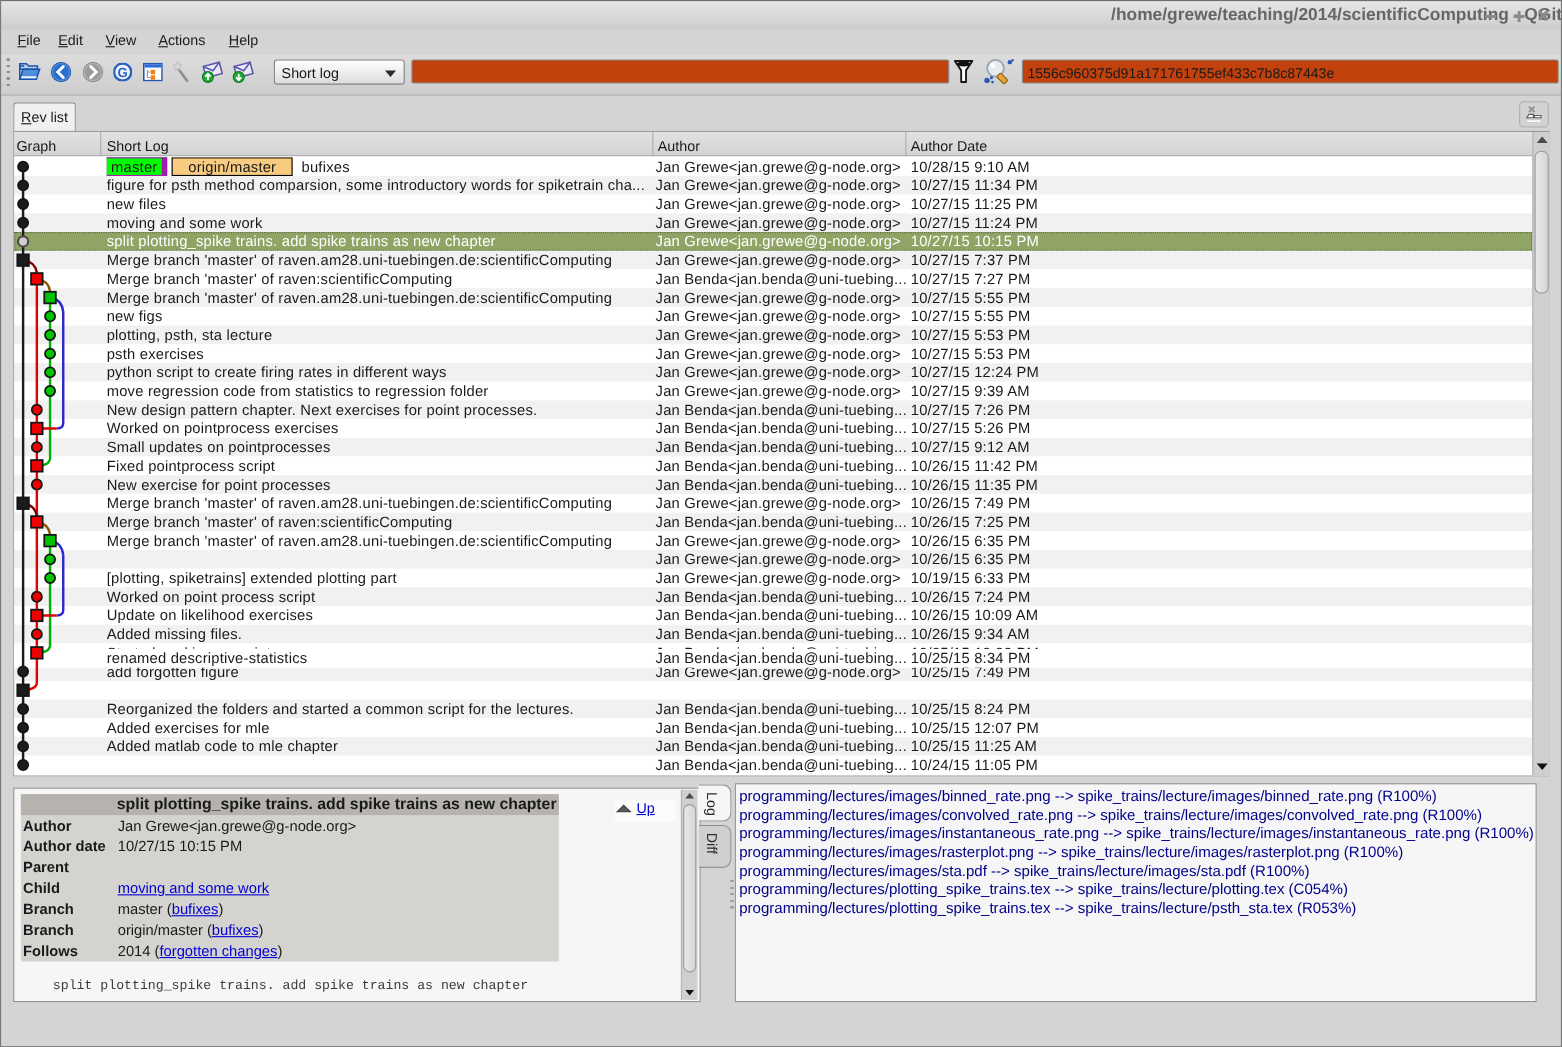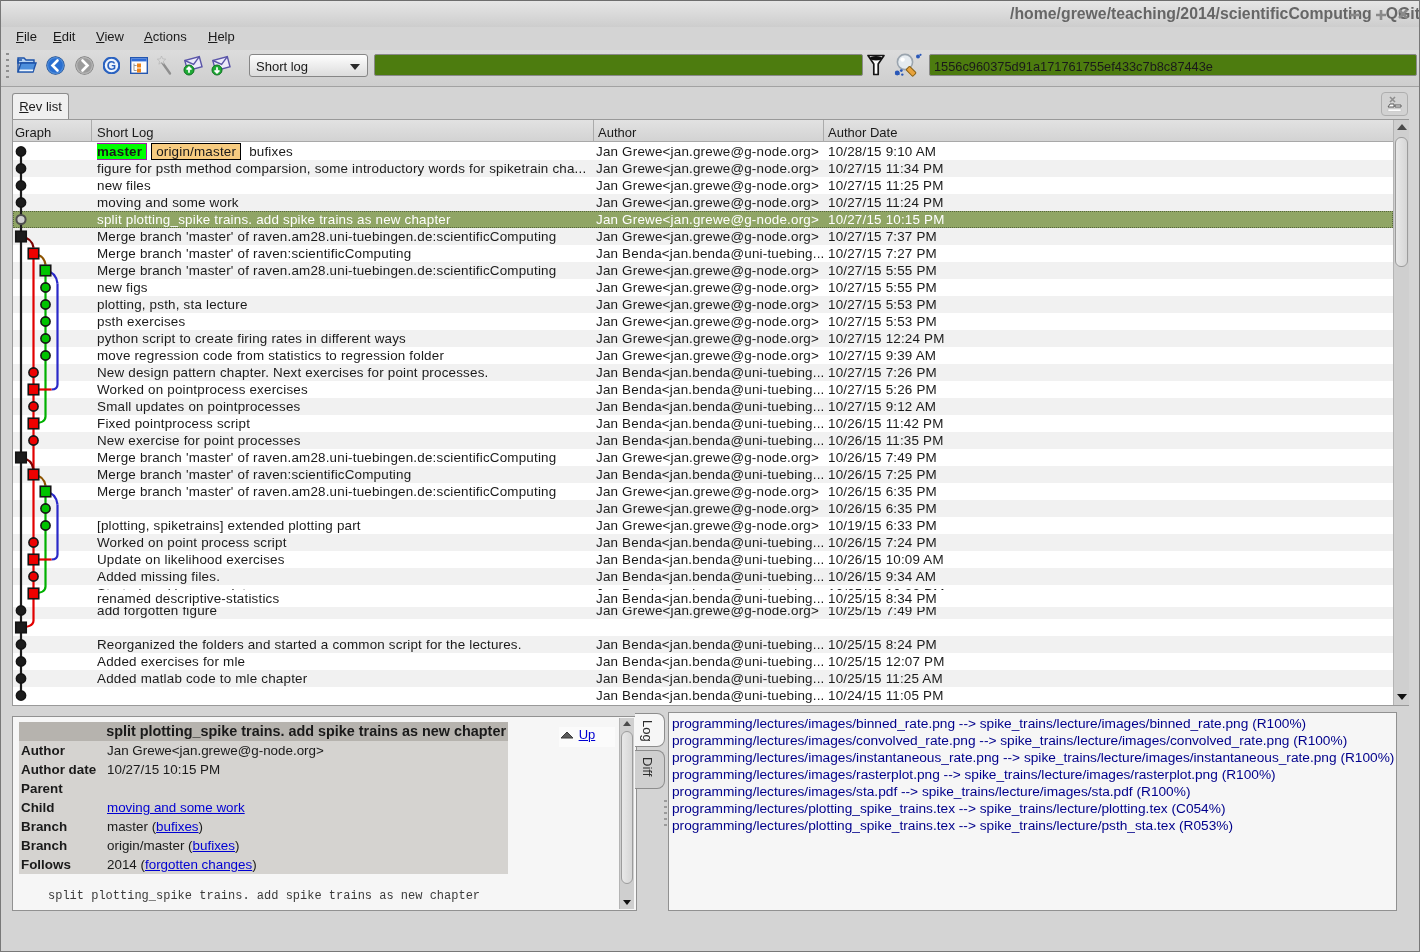--- a/index.html
+++ b/index.html
@@ -14,21 +14,21 @@
   font-weight:bold; font-size:15.8px; color:#666; }
 
 #menu { left:0; top:27px; width:1420px; height:23px; background:#d4d4d4; }
 #menu span { position:absolute; top:2px; }
 #menu u { text-decoration:underline; }
 
 #tool { left:0; top:50px; width:1420px; height:37px;
   background:linear-gradient(#dcdcdc,#cecece); border-bottom:1px solid #a2a2a2; }
 #handle { left:6px; top:53px; width:3px; height:26px;
   background-image:repeating-linear-gradient(to bottom,#8f8f8f 0 2px,rgba(0,0,0,0) 2px 5.8px); }
-.input { position:absolute; background:#4d7c0f; border:1px solid #8a8a8a; border-radius:2px;text-align:right; }
+.input { position:absolute; background:#c2410c; border:1px solid #8a8a8a; border-radius:2px;text-align:right; }
 #combo { left:249px; top:54px; width:119px; height:23px;
   background:linear-gradient(#fefefe,#dcdcdc); border:1px solid #868686; border-radius:3px; }
 #combo .t { position:absolute; left:6px; top:4px; }
 #combo .arr { position:absolute; right:7px; top:9px; width:0; height:0;
   border-left:5px solid transparent; border-right:5px solid transparent; border-top:6px solid #2b2b2b; }
 #f1 { left:374px; top:54px; width:489px; height:22px; }
 #f2 { left:929px; top:54px; width:488px; height:22px; }
 #f2 .t { position:absolute; left:4px; top:4px; font-size:12.8px; }
 
 #tabbar { left:0; top:87px; width:1420px; height:32px; background:#d4d4d4; }
@@ -44,22 +44,22 @@
   background:linear-gradient(#e2e2e2,#d3d3d3); border-bottom:1px solid #a8a8a8; }
 #thead div { position:absolute; top:4px; }
 #thead .sep { position:absolute; top:0; width:1px; height:22px; background:#ababab; }
 .trow { position:absolute; left:13px; width:1380px; height:17px; line-height:17px; font-size:13.4px; letter-spacing:0.2px; }
 .rowa { background:#fff; }
 .rowb { background:#f1f1f1; }
 .rowsel { background:#90a565; color:#fff; outline:1px dotted #55653c; outline-offset:-1px; }
 .clog { position:absolute; left:84px; width:496px; top:0; height:17px; overflow:hidden; white-space:nowrap; }
 .cauth { position:absolute; left:583px; width:230px; top:0; height:17px; overflow:hidden; white-space:nowrap; }
 .cdate { position:absolute; left:815px; width:200px; top:0; height:17px; overflow:hidden; white-space:nowrap; }
-.lblm { background:#00ff00; border:1px solid #a21caf; font-weight:bold; padding:0 4px; margin-left:-5px; }
-.lblo { background:#f7cc80; border:1px solid #000; padding:0 4px; margin-left:4px; }
+.lblm { background:#00ff00; border:5px solid #a21caf; font-weight:normal; padding:0 4px; margin-left:-5px; }
+.lblo { background:#f7cc80; border:1px solid #000; padding:0 14px; margin-left:4px; }
 
 .sbv { position:absolute; background:#cfcfcf; border-left:1px solid #b4b4b4; }
 .sbthumb { position:absolute; left:1px; width:13px; background:linear-gradient(90deg,#e8e8e8,#d6d6d6);
   border:1px solid #9c9c9c; border-radius:6px; }
 .sbarr { position:absolute; left:3px; width:0; height:0; }
 
 #split { left:0; top:706px; width:1420px; height:10px; background:#d4d4d4; }
 #bl { left:12px; top:716px; width:625px; height:195px; background:#f6f6f6;
   border:1px solid #919191; }
 #infobox { position:absolute; left:6px; top:5px; font-size:13.4px; width:489px; height:152px; background:#d5d3d0; }

